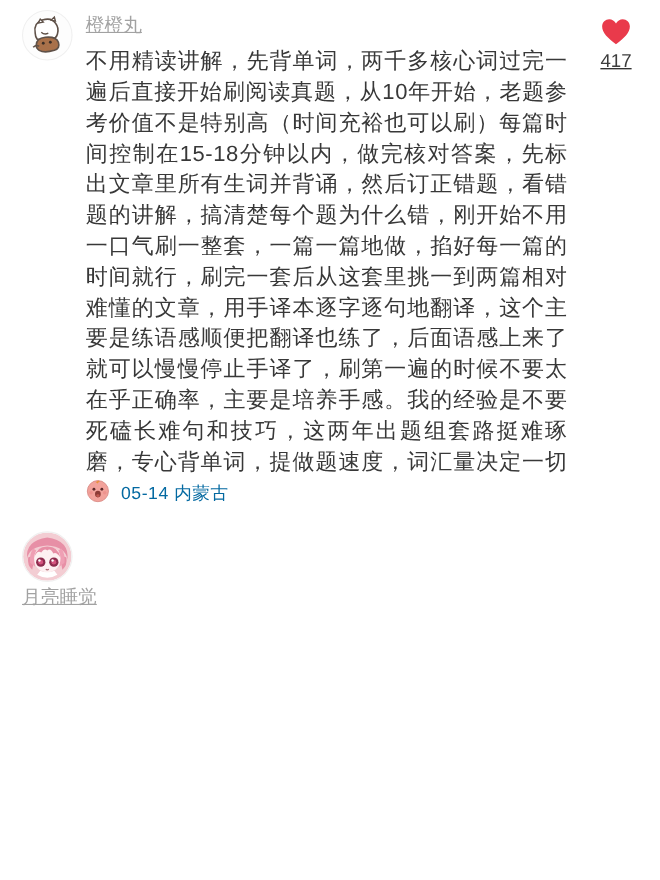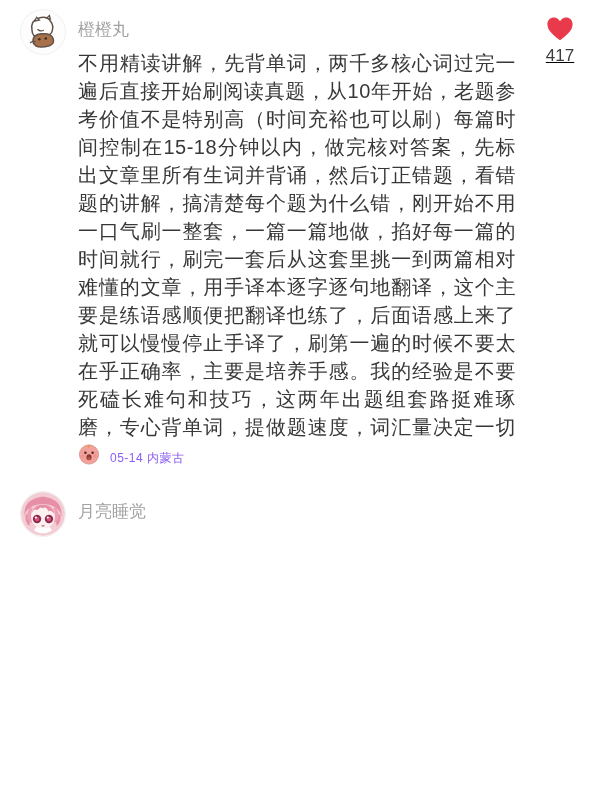--- a/index.html
+++ b/index.html
@@ -6,39 +6,40 @@
   html,body { background:#ffffff; }
   body { font-family:"Liberation Sans", sans-serif; }
   .page {
     width:600px; height:800px; background:#ffffff;
     margin:0 auto; overflow:hidden; position:relative;
   }
   .comment {
     display:flex; align-items:flex-start;
     padding:9px 16px 0 20px;
   }
-  .comment + .comment { margin-top:10px; }
+  .comment + .comment { margin-top:10px;flex-direction:column; }
   .avatar {
     width:46px; height:46px; border-radius:50%;
     flex:none; margin-right:12px; overflow:hidden;
     background:#fafafa; border:1px solid #f0f0f0;
   }
   .avatar svg { display:block; width:100%; height:100%; }
   .content { width:438px; flex:none; }
   .username {
     font-size:17px; color:#a2a2a2; line-height:22px;
-    margin:10px 0 8px 0;
+    margin:3px 0 8px 0;
+    text-decoration:underline;
   }
   .text {
     font-size:20px; color:#383838; line-height:28px;
     text-align:justify; letter-spacing:0.5px;
     word-break:break-all;
   }
   .meta {
-    font-size:12px; color:#8b5cf6; letter-spacing:0.5px;
+    font-size:16px; color:#0369a1; letter-spacing:0.5px;
     margin-left:8px; white-space:nowrap;
   }
   .inline-emoji {
     display:inline-block; width:22px; height:22px;
     vertical-align:-3px; margin-right:2px;
   }
   .like-col {
     margin-left:auto; width:48px; flex:none;
     display:flex; flex-direction:column; align-items:center;
     padding-top:6px;

